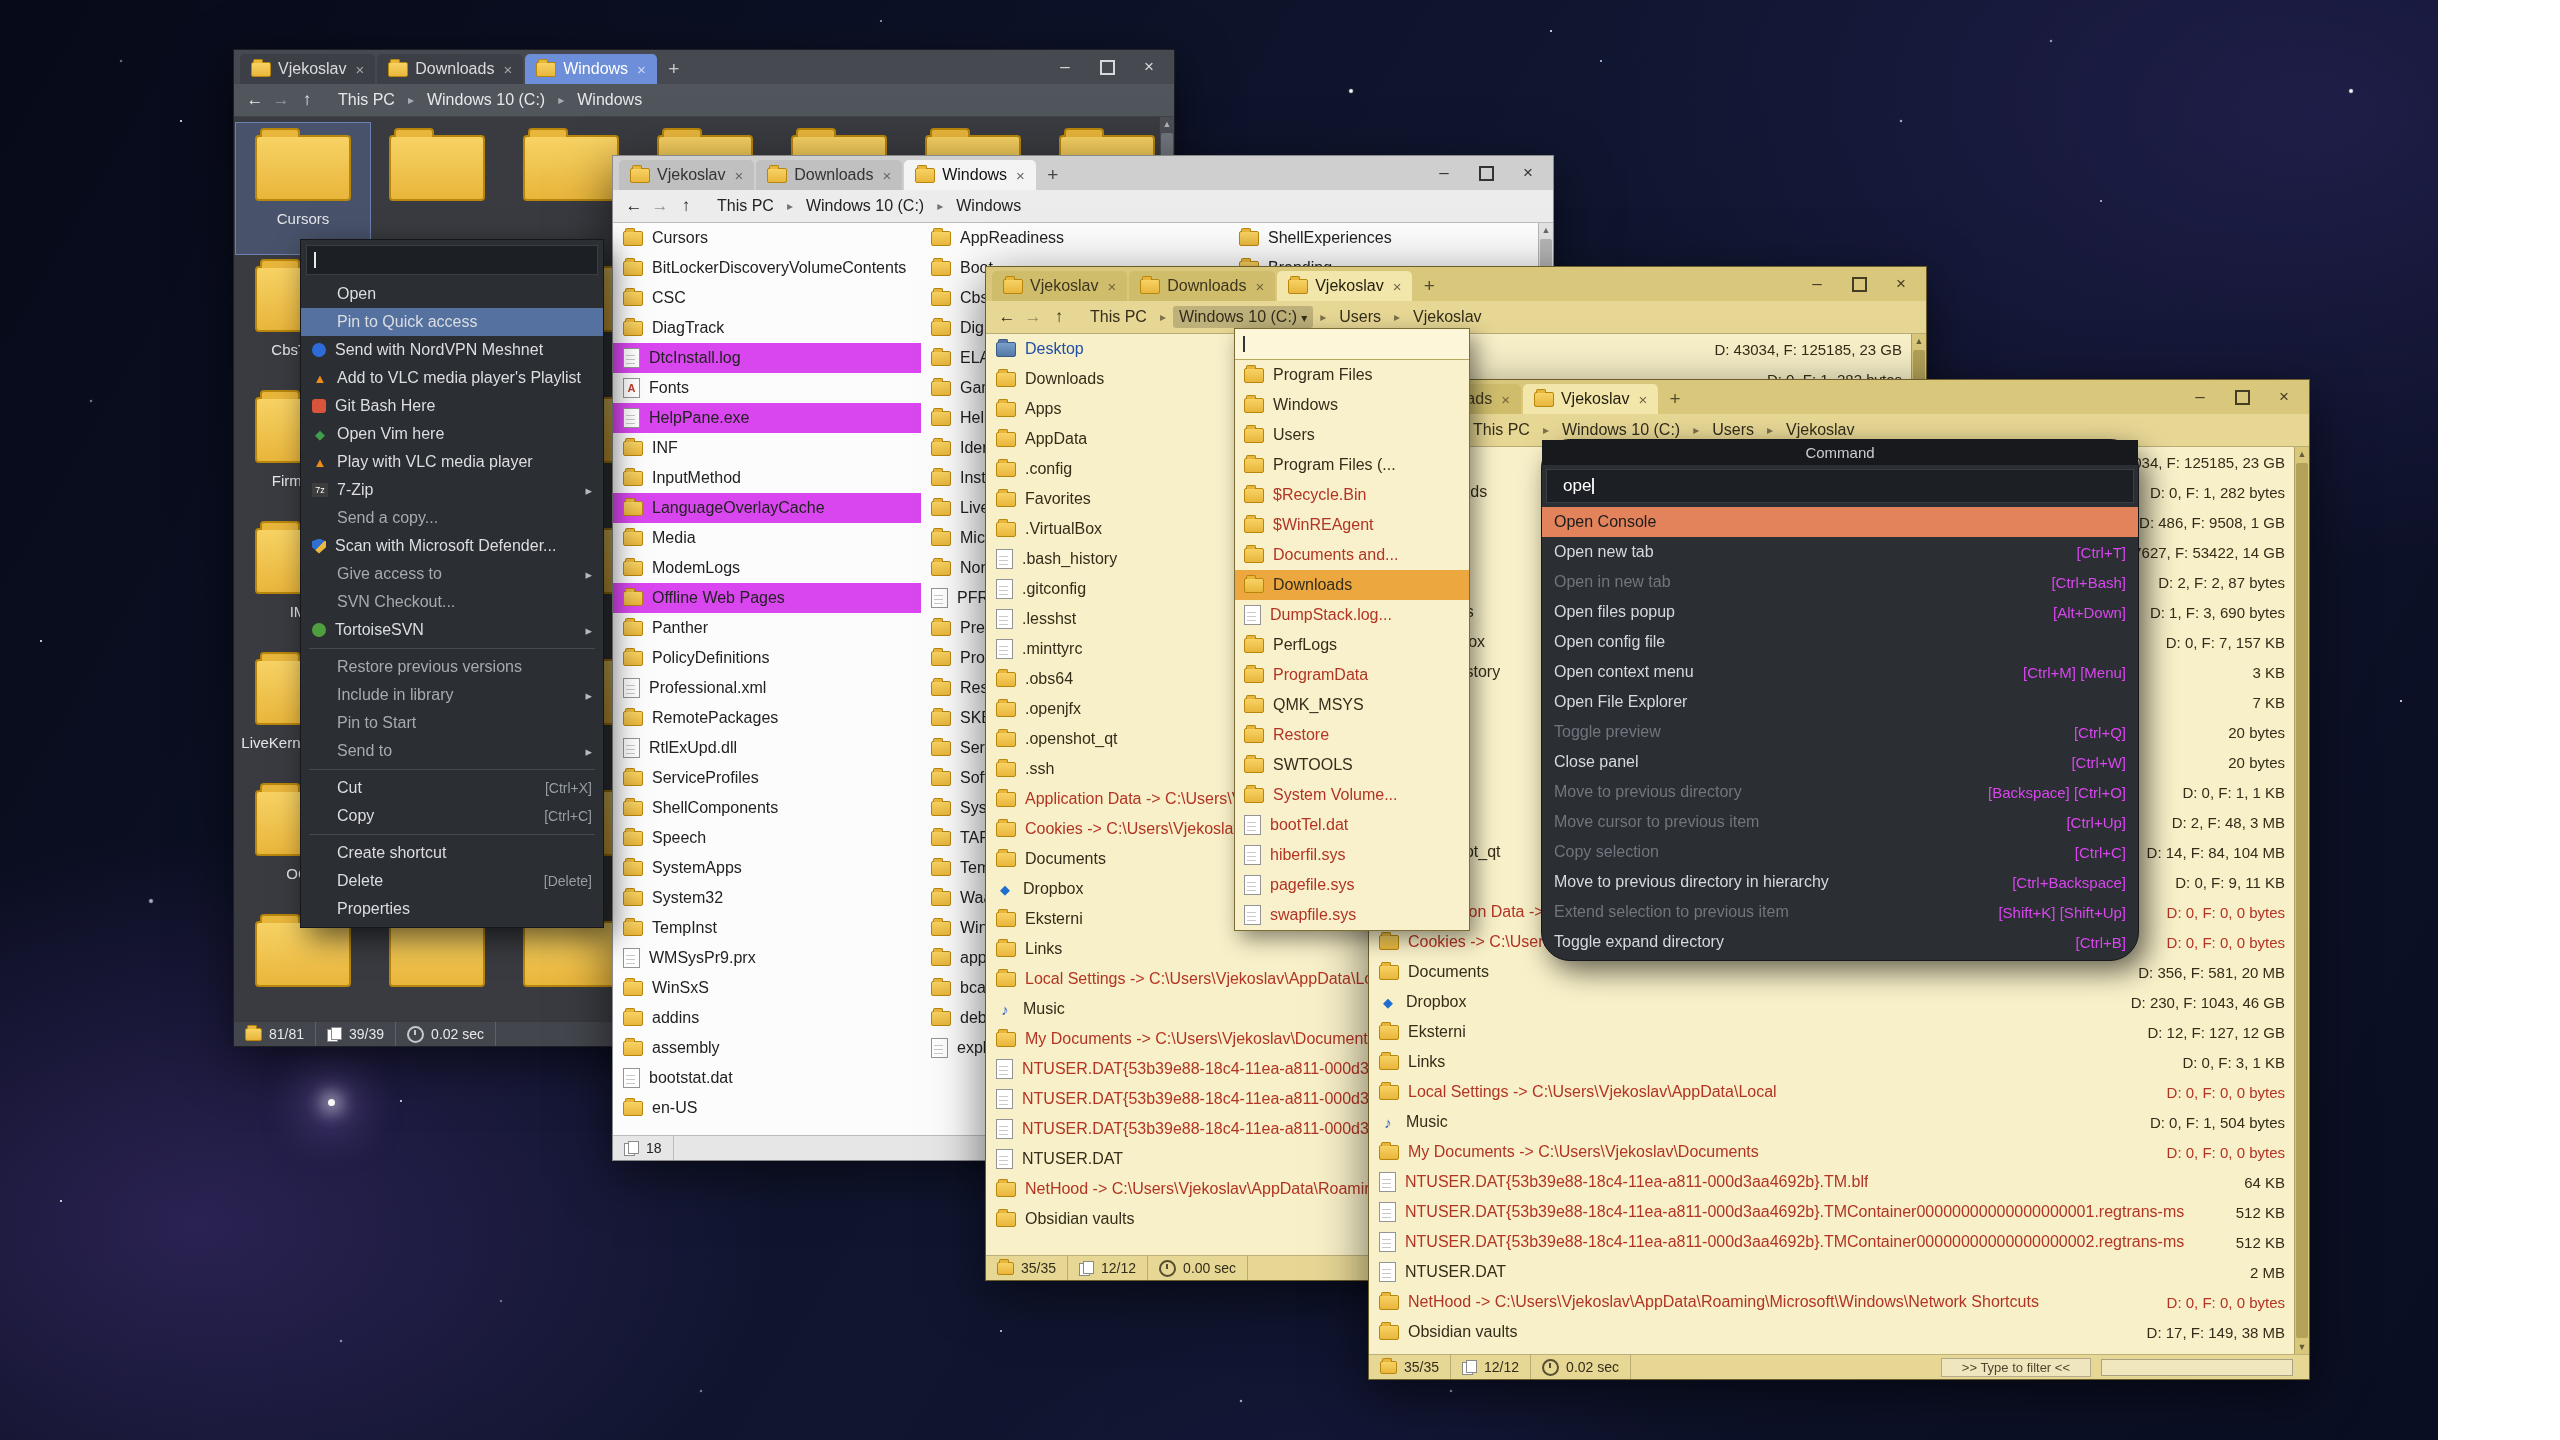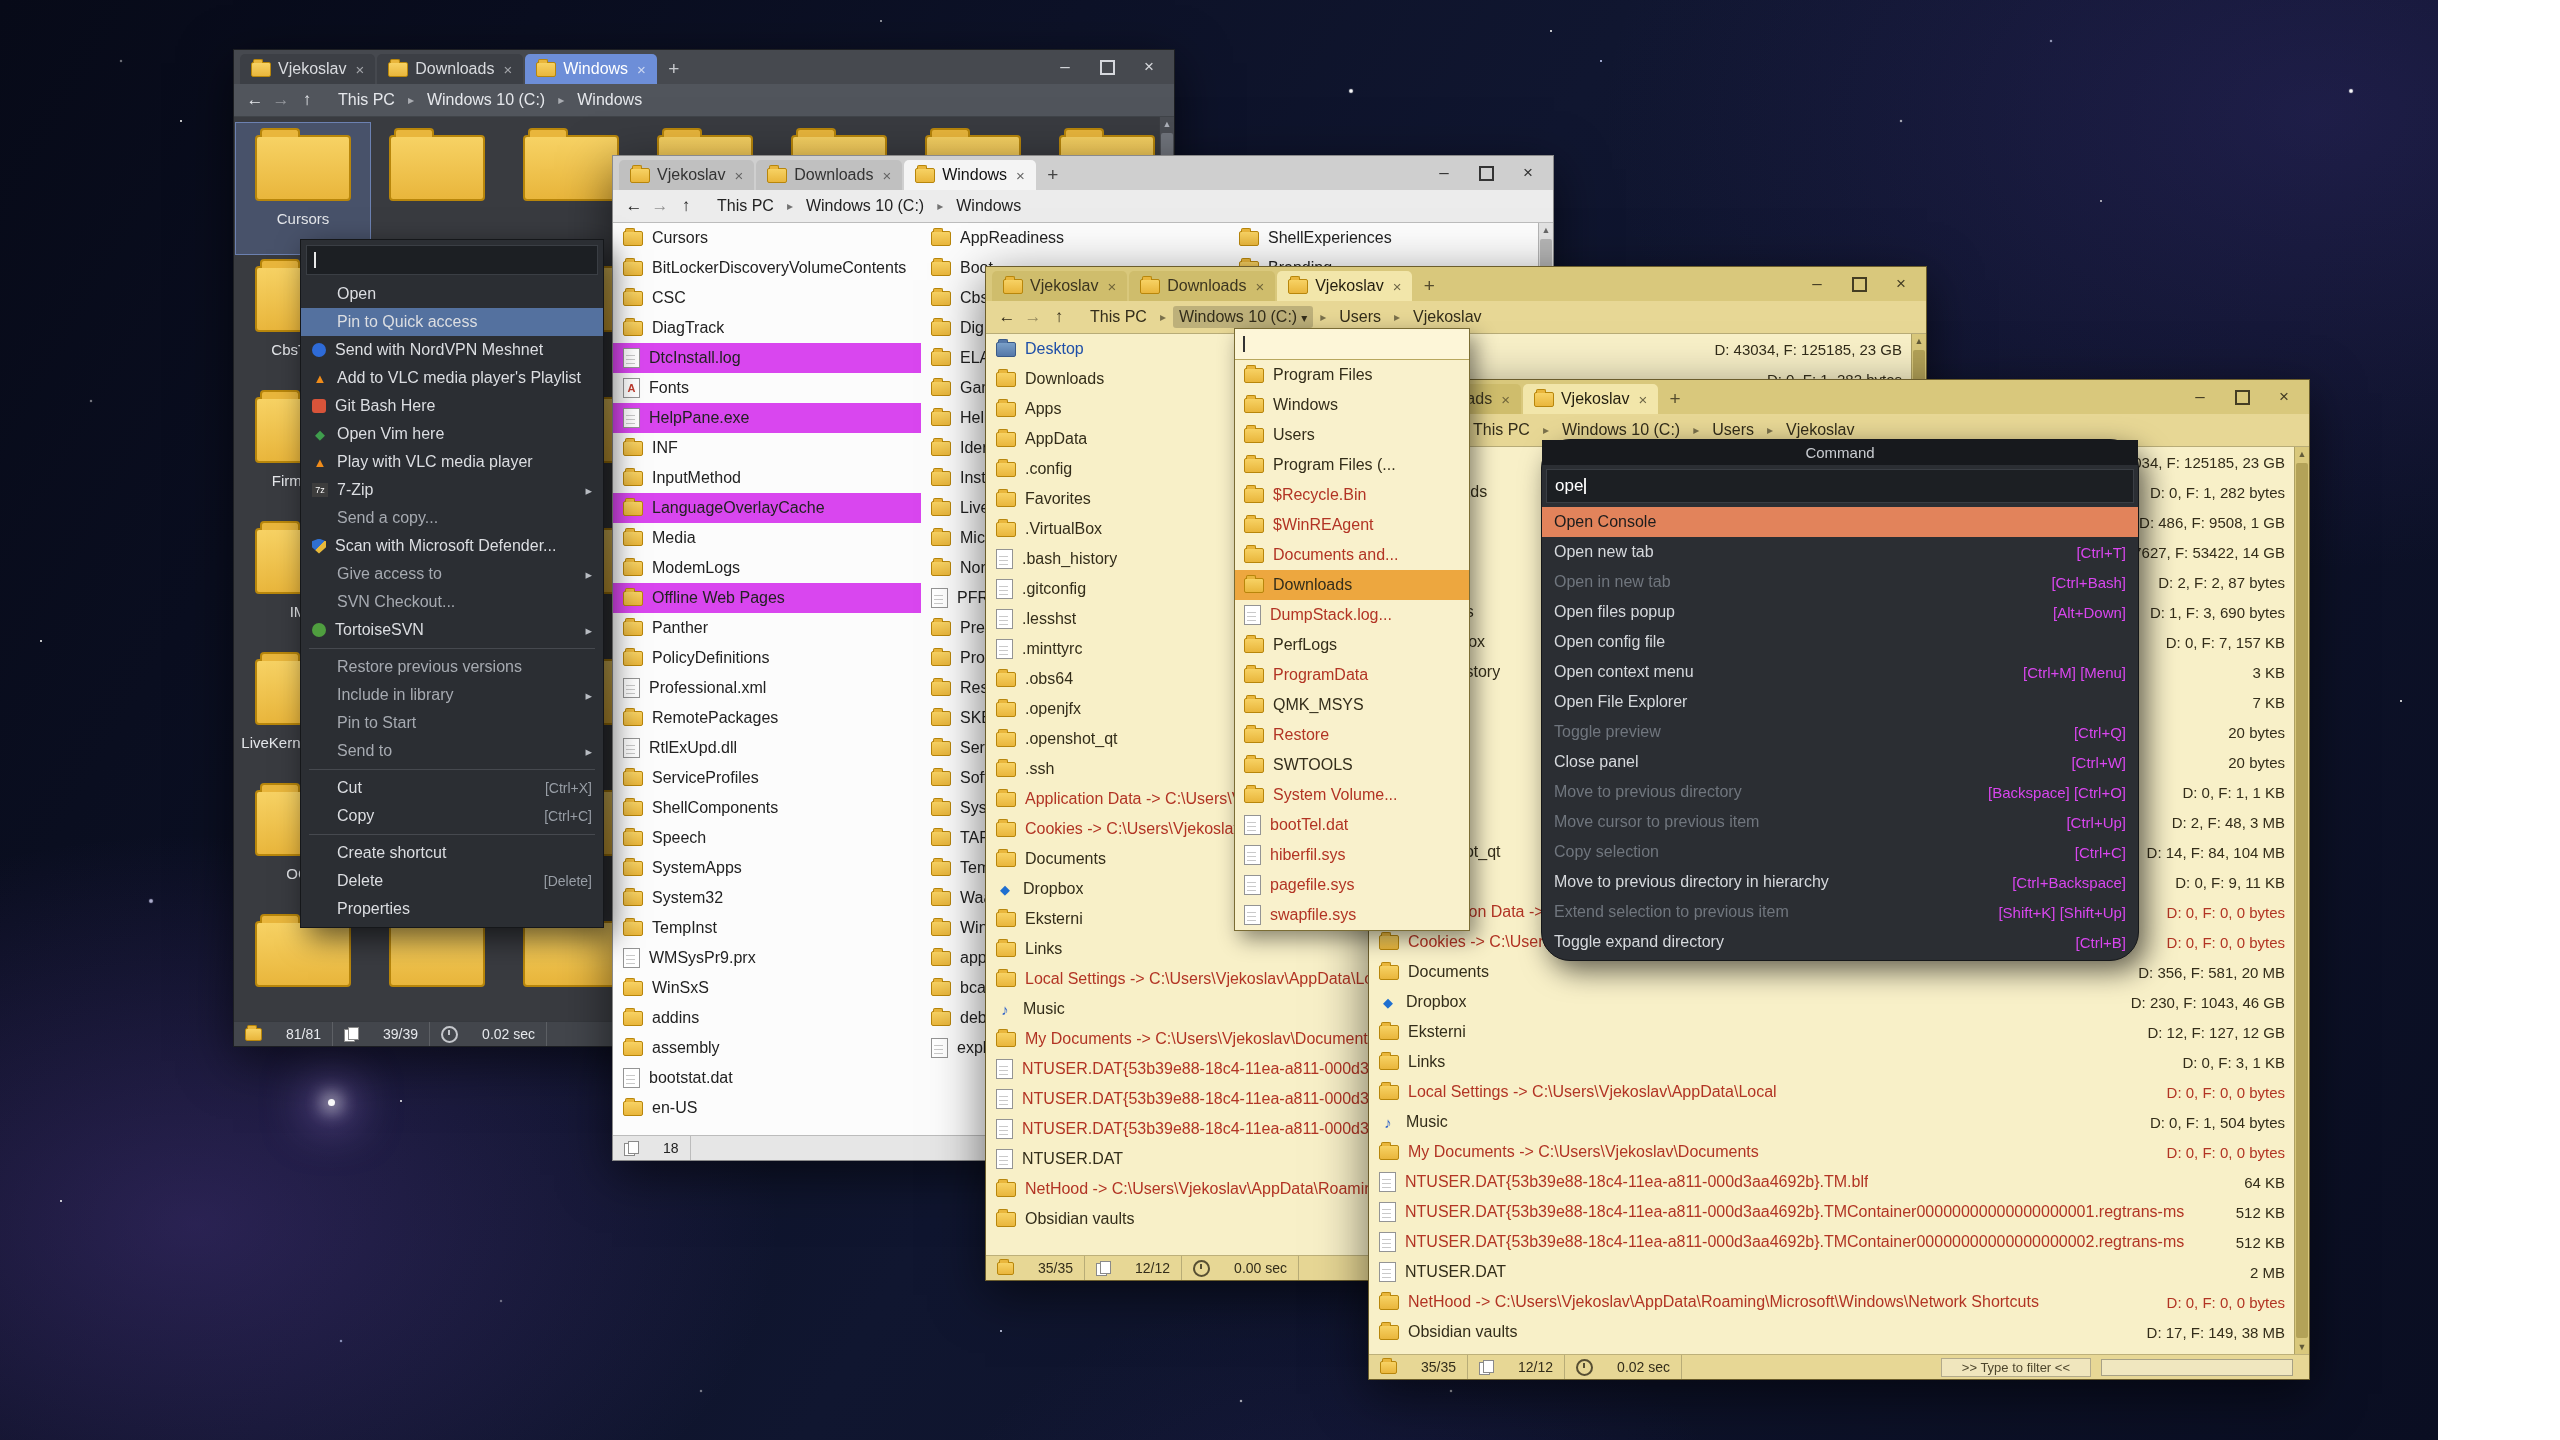--- a/index.html
+++ b/index.html
@@ -55,21 +55,21 @@
   .navbtn{width:26px;height:24px;display:flex;align-items:center;justify-content:center;font-size:17px;}
   .navbtn.dim{opacity:.45;}
   .crumbs{display:flex;align-items:center;gap:7px;margin-left:8px;font-size:16px;white-space:nowrap;}
   .crumb{padding:2px 6px;border-radius:3px;}
   .crumb.pressed{background:rgba(0,0,0,.18);}
   .crumb-sep{font-size:12px;opacity:.6;}
   .crumb-caret{font-size:12px;margin-left:4px;}
   .content{flex:1;position:relative;overflow:hidden;background:var(--content);}
   .statusbar{height:24px;flex:none;background:var(--status);display:flex;align-items:center;
     font-size:14px;border-top:1px solid rgba(0,0,0,.18);}
-  .sseg{display:flex;align-items:center;gap:24px;padding:0 11px;height:100%;border-right:1px solid var(--sep);}
+  .sseg{display:flex;align-items:center;gap:7px;padding:0 11px;height:100%;border-right:1px solid var(--sep);}
   .sfilter{margin-left:auto;margin-right:10px;border:1px solid rgba(0,0,0,.3);background:rgba(255,255,255,.45);
     padding:1px 20px;font-size:13px;opacity:.85;}
   .srbox{width:190px;height:15px;border:1px solid rgba(0,0,0,.3);background:rgba(255,255,255,.4);
     margin-right:16px;}
 
   
   .fld{position:relative;width:18px;height:13px;flex:none;border-radius:2px;
     background:linear-gradient(#f7d264,#e9b63c);border:1px solid #b8860b;}
   .fld::before{content:"";position:absolute;top:-4px;left:1px;width:8px;height:3px;
     background:#e9b63c;border:1px solid #b8860b;border-bottom:none;border-radius:2px 2px 0 0;}
@@ -143,21 +143,21 @@
   .mshort{color:#989ea6;font-size:14px;}
   .marrow{color:#b8bcc2;font-size:13px;}
   .msep{height:1px;background:#46494f;margin:4px 8px;}
   .caret{display:inline-block;width:2px;height:16px;background:#e8e8e8;animation:blink 1s steps(1) infinite;}
   .caret-dark{background:#333;}
   @keyframes blink{50%{opacity:0;}}
 
   .palette{position:absolute;left:172px;top:59px;width:596px;z-index:40;padding-bottom:3px;border-radius:29px;}
   .pal-title{height:25px;background:#17191d;color:#c9ccd1;text-align:center;font-size:15px;line-height:25px;}
   .pal-input{height:32px;background:#1c1f23;border:1px solid #3a3e44;margin:4px;display:flex;
-    align-items:center;padding:0 8px;color:#fff;font-size:17px;gap:1px;}
+    align-items:center;padding:0 16px;color:#fff;font-size:17px;gap:1px;}
   .prow{height:30px;display:flex;align-items:center;padding:0 12px;font-size:16px;color:#d6d9dd;white-space:nowrap;}
   .prow.phl{background:#e2835b;color:#1c1c1c;}
   .prow.pdis{color:#70767e;}
   .pshort{margin-left:auto;color:#d946ef;font-size:15px;}
 
   
   .drivepop{position:absolute;left:248px;top:61px;width:234px;z-index:30;background:#f9f1cc;
     border:1px solid #7a6c34;box-shadow:6px 8px 20px rgba(0,0,0,.45);}
   .pop-input{height:30px;border-bottom:1px solid #b8a75e;background:#fdf6d8;display:flex;
     align-items:center;padding:0 8px;}

